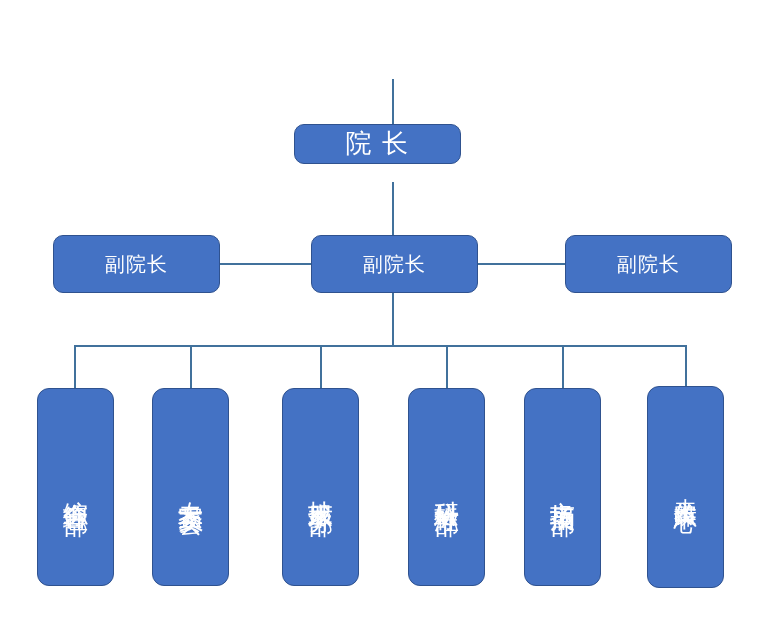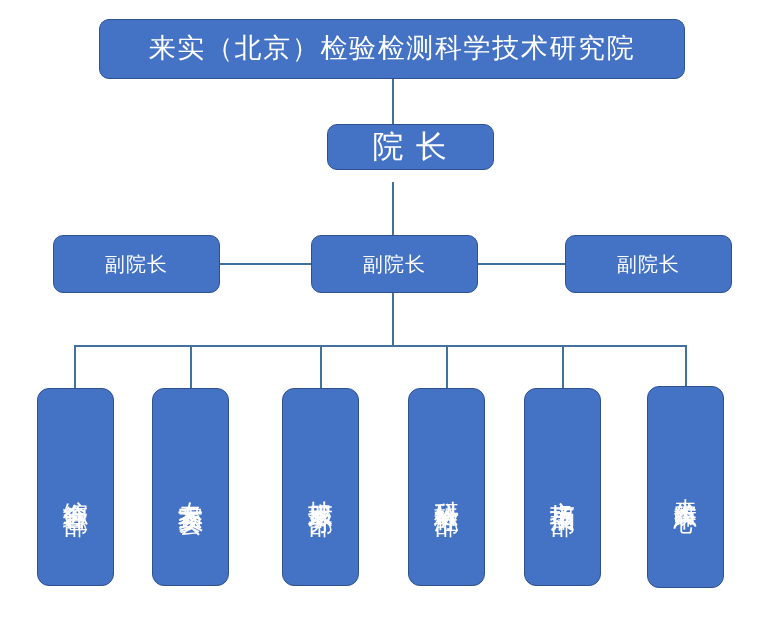--- a/index.html
+++ b/index.html
@@ -39,25 +39,25 @@
 
   .node-title {
     left: 99px;
     top: 19px;
     width: 586px;
     height: 60px;
     font-size: 27px;
   }
 
   .node-director {
-    left: 327px;
+    left: 294px;
     top: 124px;
     width: 167px;
-    height: 46px;
-    font-size: 31px;
+    height: 40px;
+    font-size: 26px;
   }
 
   .node-vice {
     top: 235px;
     width: 167px;
     height: 58px;
     font-size: 20px;
   }
   .node-vice-left   { left: 53px; }
   .node-vice-center { left: 311px; }
@@ -116,21 +116,20 @@
   <div class="line line-v ln-vice-bus"></div>
   <div class="line line-h ln-bus"></div>
 
   <div class="line line-v ln-drop" style="left:74px;"></div>
   <div class="line line-v ln-drop" style="left:190px;"></div>
   <div class="line line-v ln-drop" style="left:320px;"></div>
   <div class="line line-v ln-drop" style="left:446px;"></div>
   <div class="line line-v ln-drop" style="left:562px;"></div>
   <div class="line line-v ln-drop" style="left:685px;"></div>
 
-  <div class="node node-title">来实（北京）检验检测科学技术研究院</div>
 
   <div class="node node-director">院 长</div>
 
   <div class="node node-vice node-vice-left">副院长</div>
   <div class="node node-vice node-vice-center">副院长</div>
   <div class="node node-vice node-vice-right">副院长</div>
 
   <div class="node node-dept" style="left:37px;">
     <span class="dept-label">综合管理部</span>
   </div>

